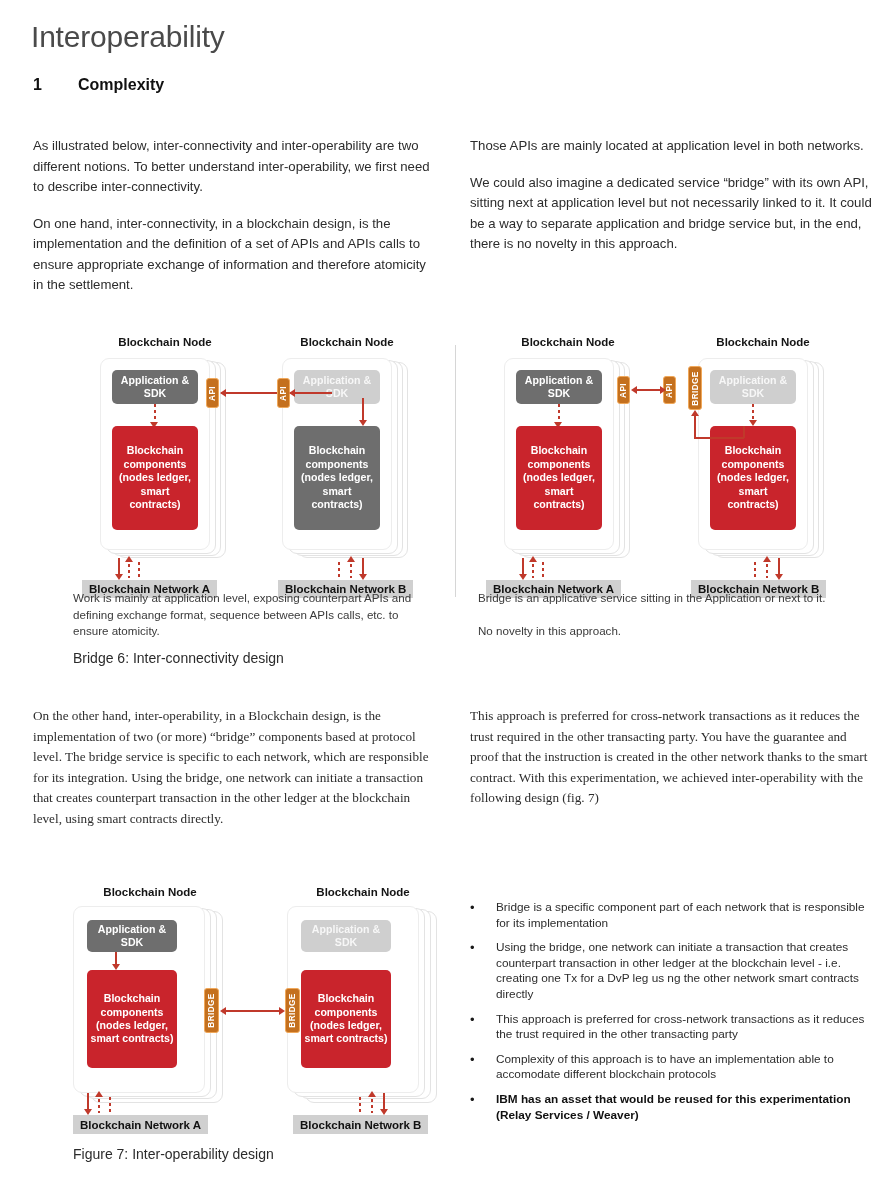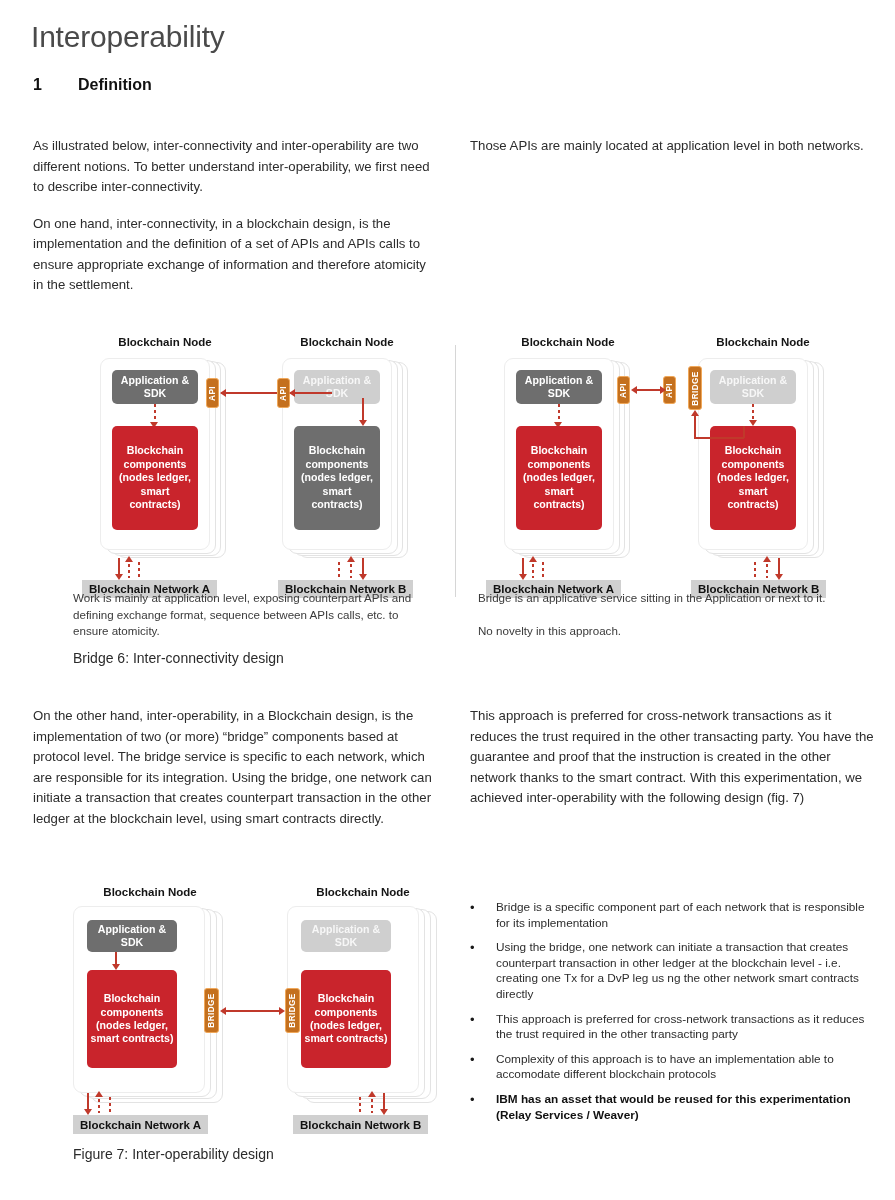--- a/index.html
+++ b/index.html
@@ -53,21 +53,21 @@
     position: absolute;
     font-size: 13.2px;
     line-height: 20.5px;
     color: #2c2c2c;
   }
   .col p { margin: 16px 0 16px 0; }
   .col-left  { left: 33px;  width: 400px; }
   .col-right { left: 470px; width: 405px; }
 
   .text-block-1 { top: 120px; }
-  .text-block-2 { top: 690px; }
+  .text-block-2 { top: 690px; font-family: Liberation Serif, serif; }
 
   
   .fig-note {
     position: absolute;
     font-size: 11.6px;
     line-height: 16.5px;
     color: #3a3a3a;
   }
   .fig-caption {
     position: absolute;
@@ -214,29 +214,30 @@
   .bullets .bi.bold .txt { font-weight: bold; color: #111; }
 </style>
 </head>
 <body>
 
 <div class="page">
 
   <div class="doc-title">Interoperability</div>
   <div class="section-row">
     <div class="section-num">1</div>
-    <div class="section-title">Definition</div>
+    <div class="section-title">Complexity</div>
   </div>
 
   <div class="col col-left text-block-1">
     <p>As illustrated below, inter-connectivity and inter-operability are two different notions. To better understand inter-operability, we first need to describe inter-connectivity.</p>
     <p>On one hand, inter-connectivity, in a blockchain design, is the implementation and the definition of a set of APIs and APIs calls to ensure appropriate exchange of information and therefore atomicity in the settlement.</p>
   </div>
   <div class="col col-right text-block-1">
     <p>Those APIs are mainly located at application level in both networks.</p>
+    <p>We could also imagine a dedicated service “bridge” with its own API, sitting next at application level but not necessarily linked to it. It could be a way to separate application and bridge service but, in the end, there is no novelty in this approach.</p>
   </div>
 
   <div class="v-divider"></div>
 
   <div class="diagram" style="left:70px; top:336px; width:365px; height:250px;">
 
     <div class="node-title" style="left:10px; top:0px; width:170px;">Blockchain Node</div>
     <div class="node-title" style="left:192px; top:0px; width:170px;">Blockchain Node</div>
 
     <div class="stack" style="left:30px; top:22px; width:130px; height:200px;">

